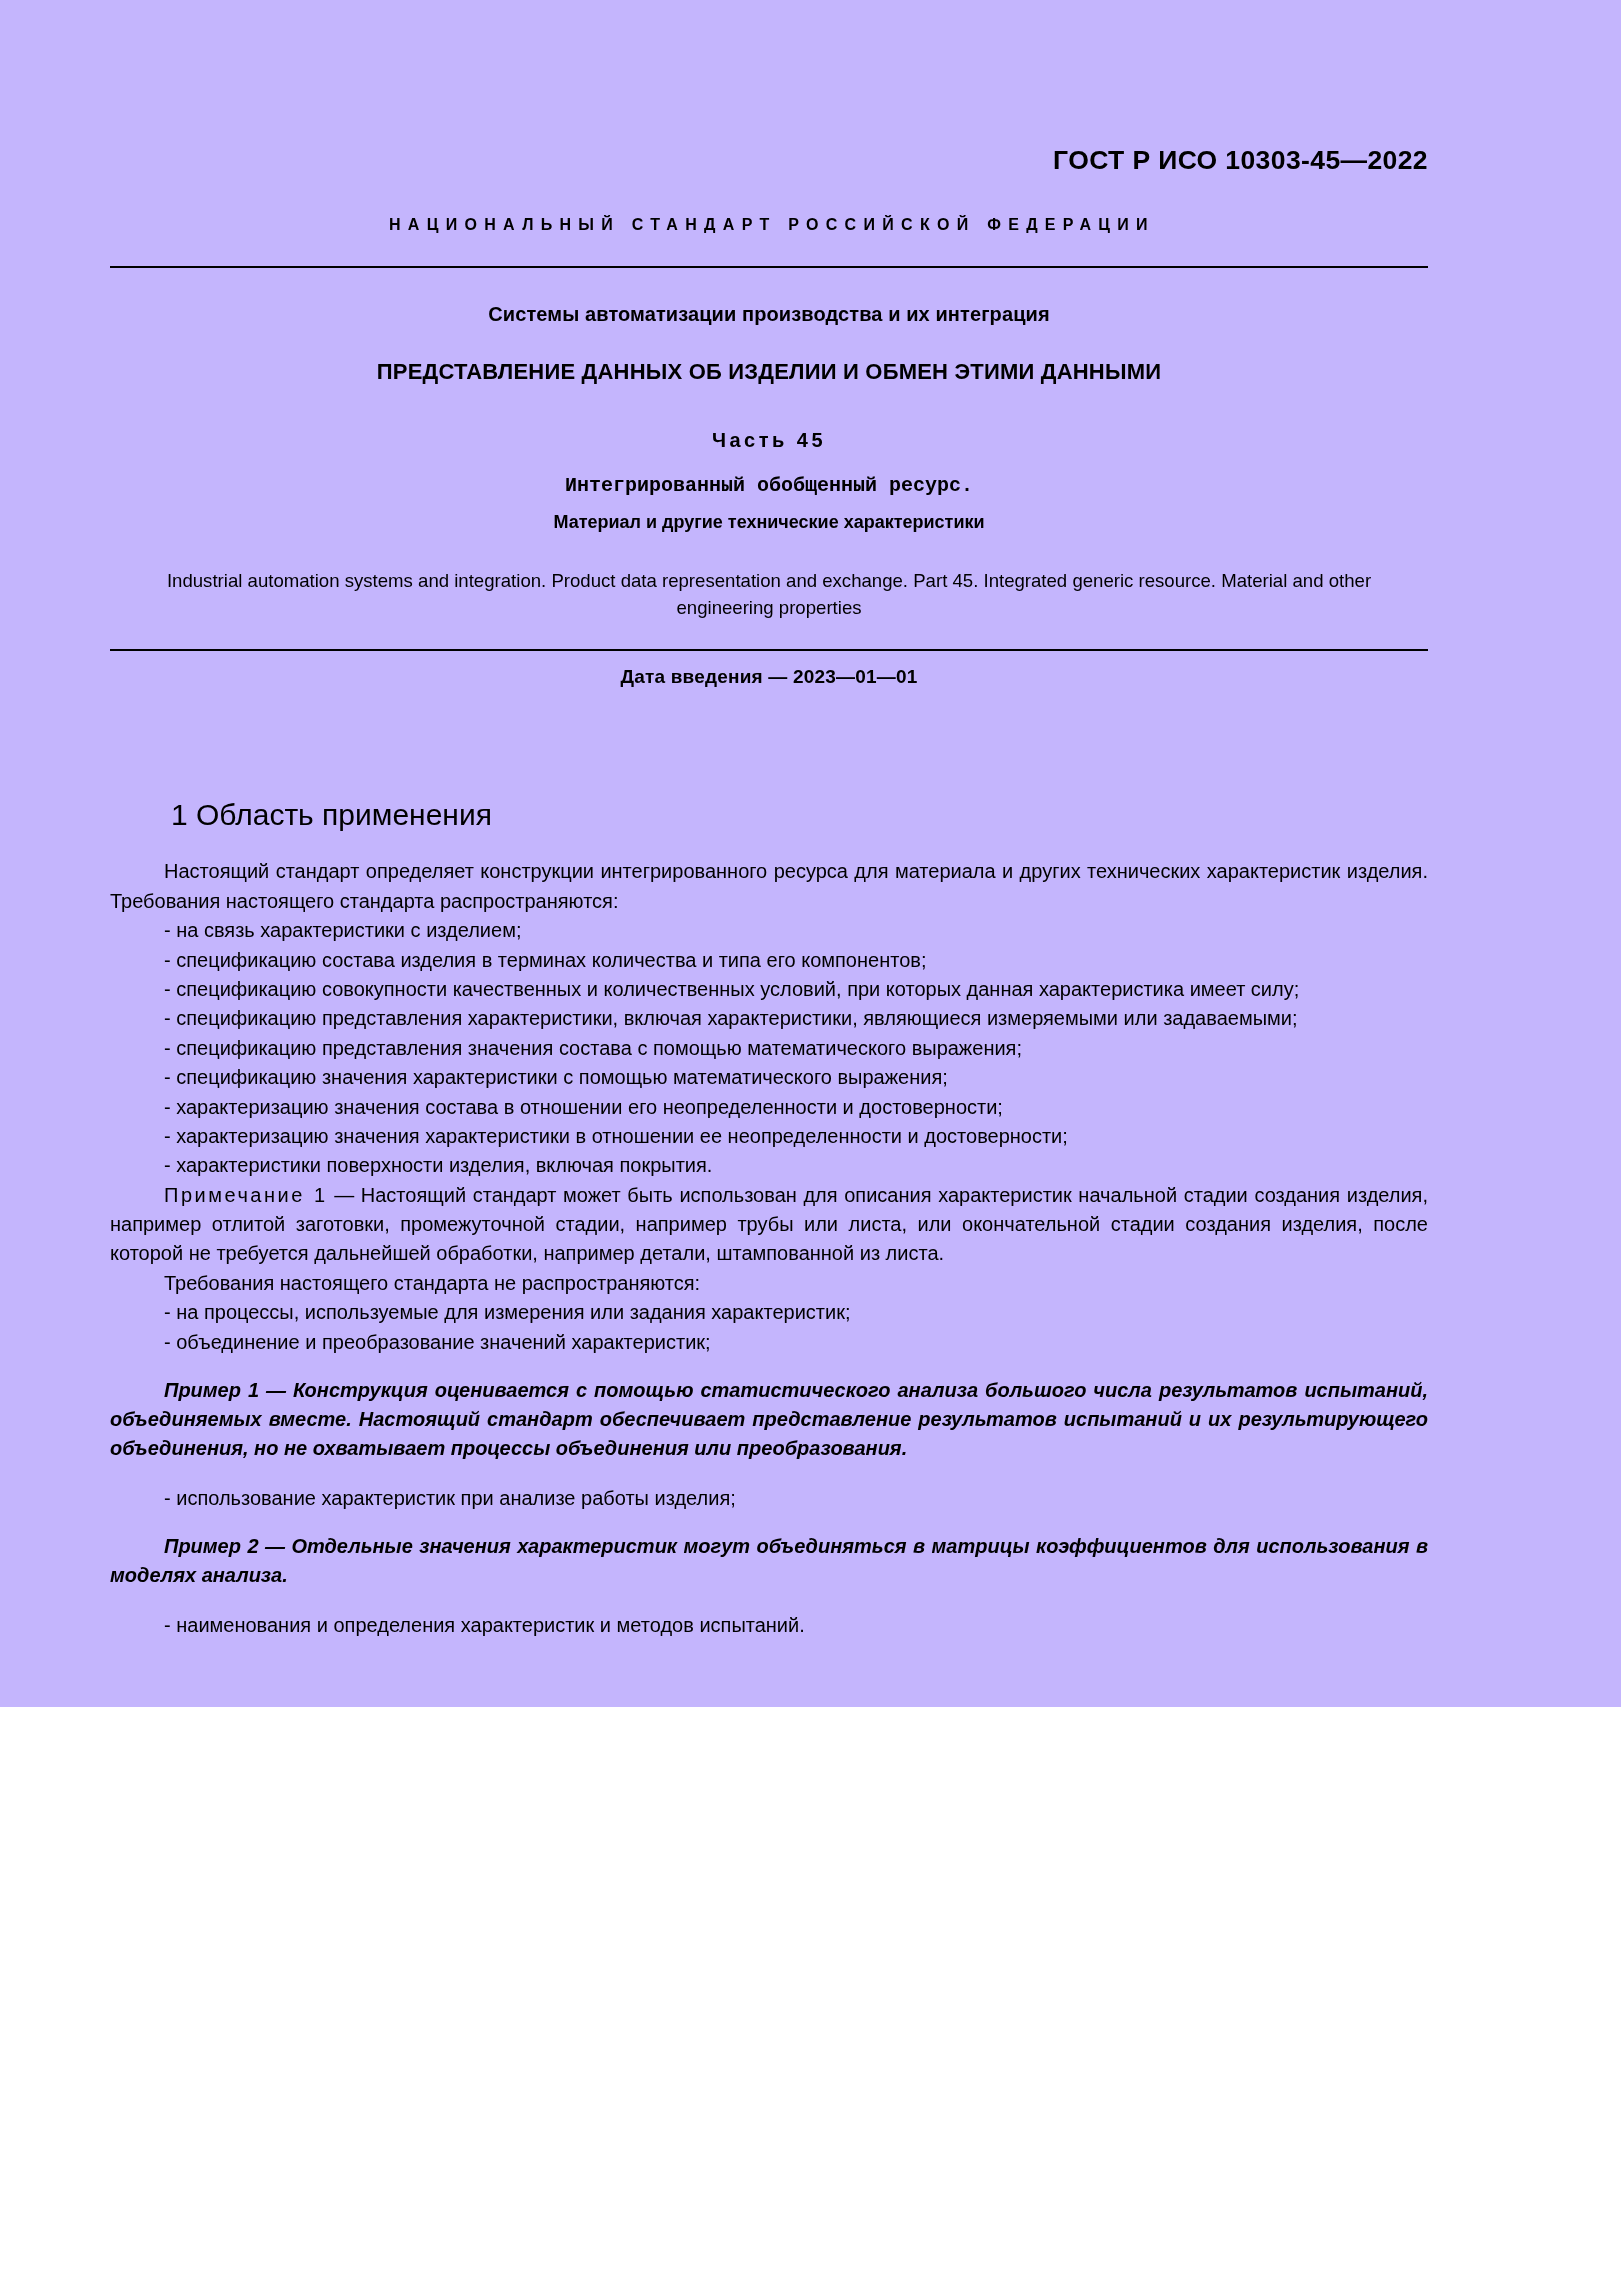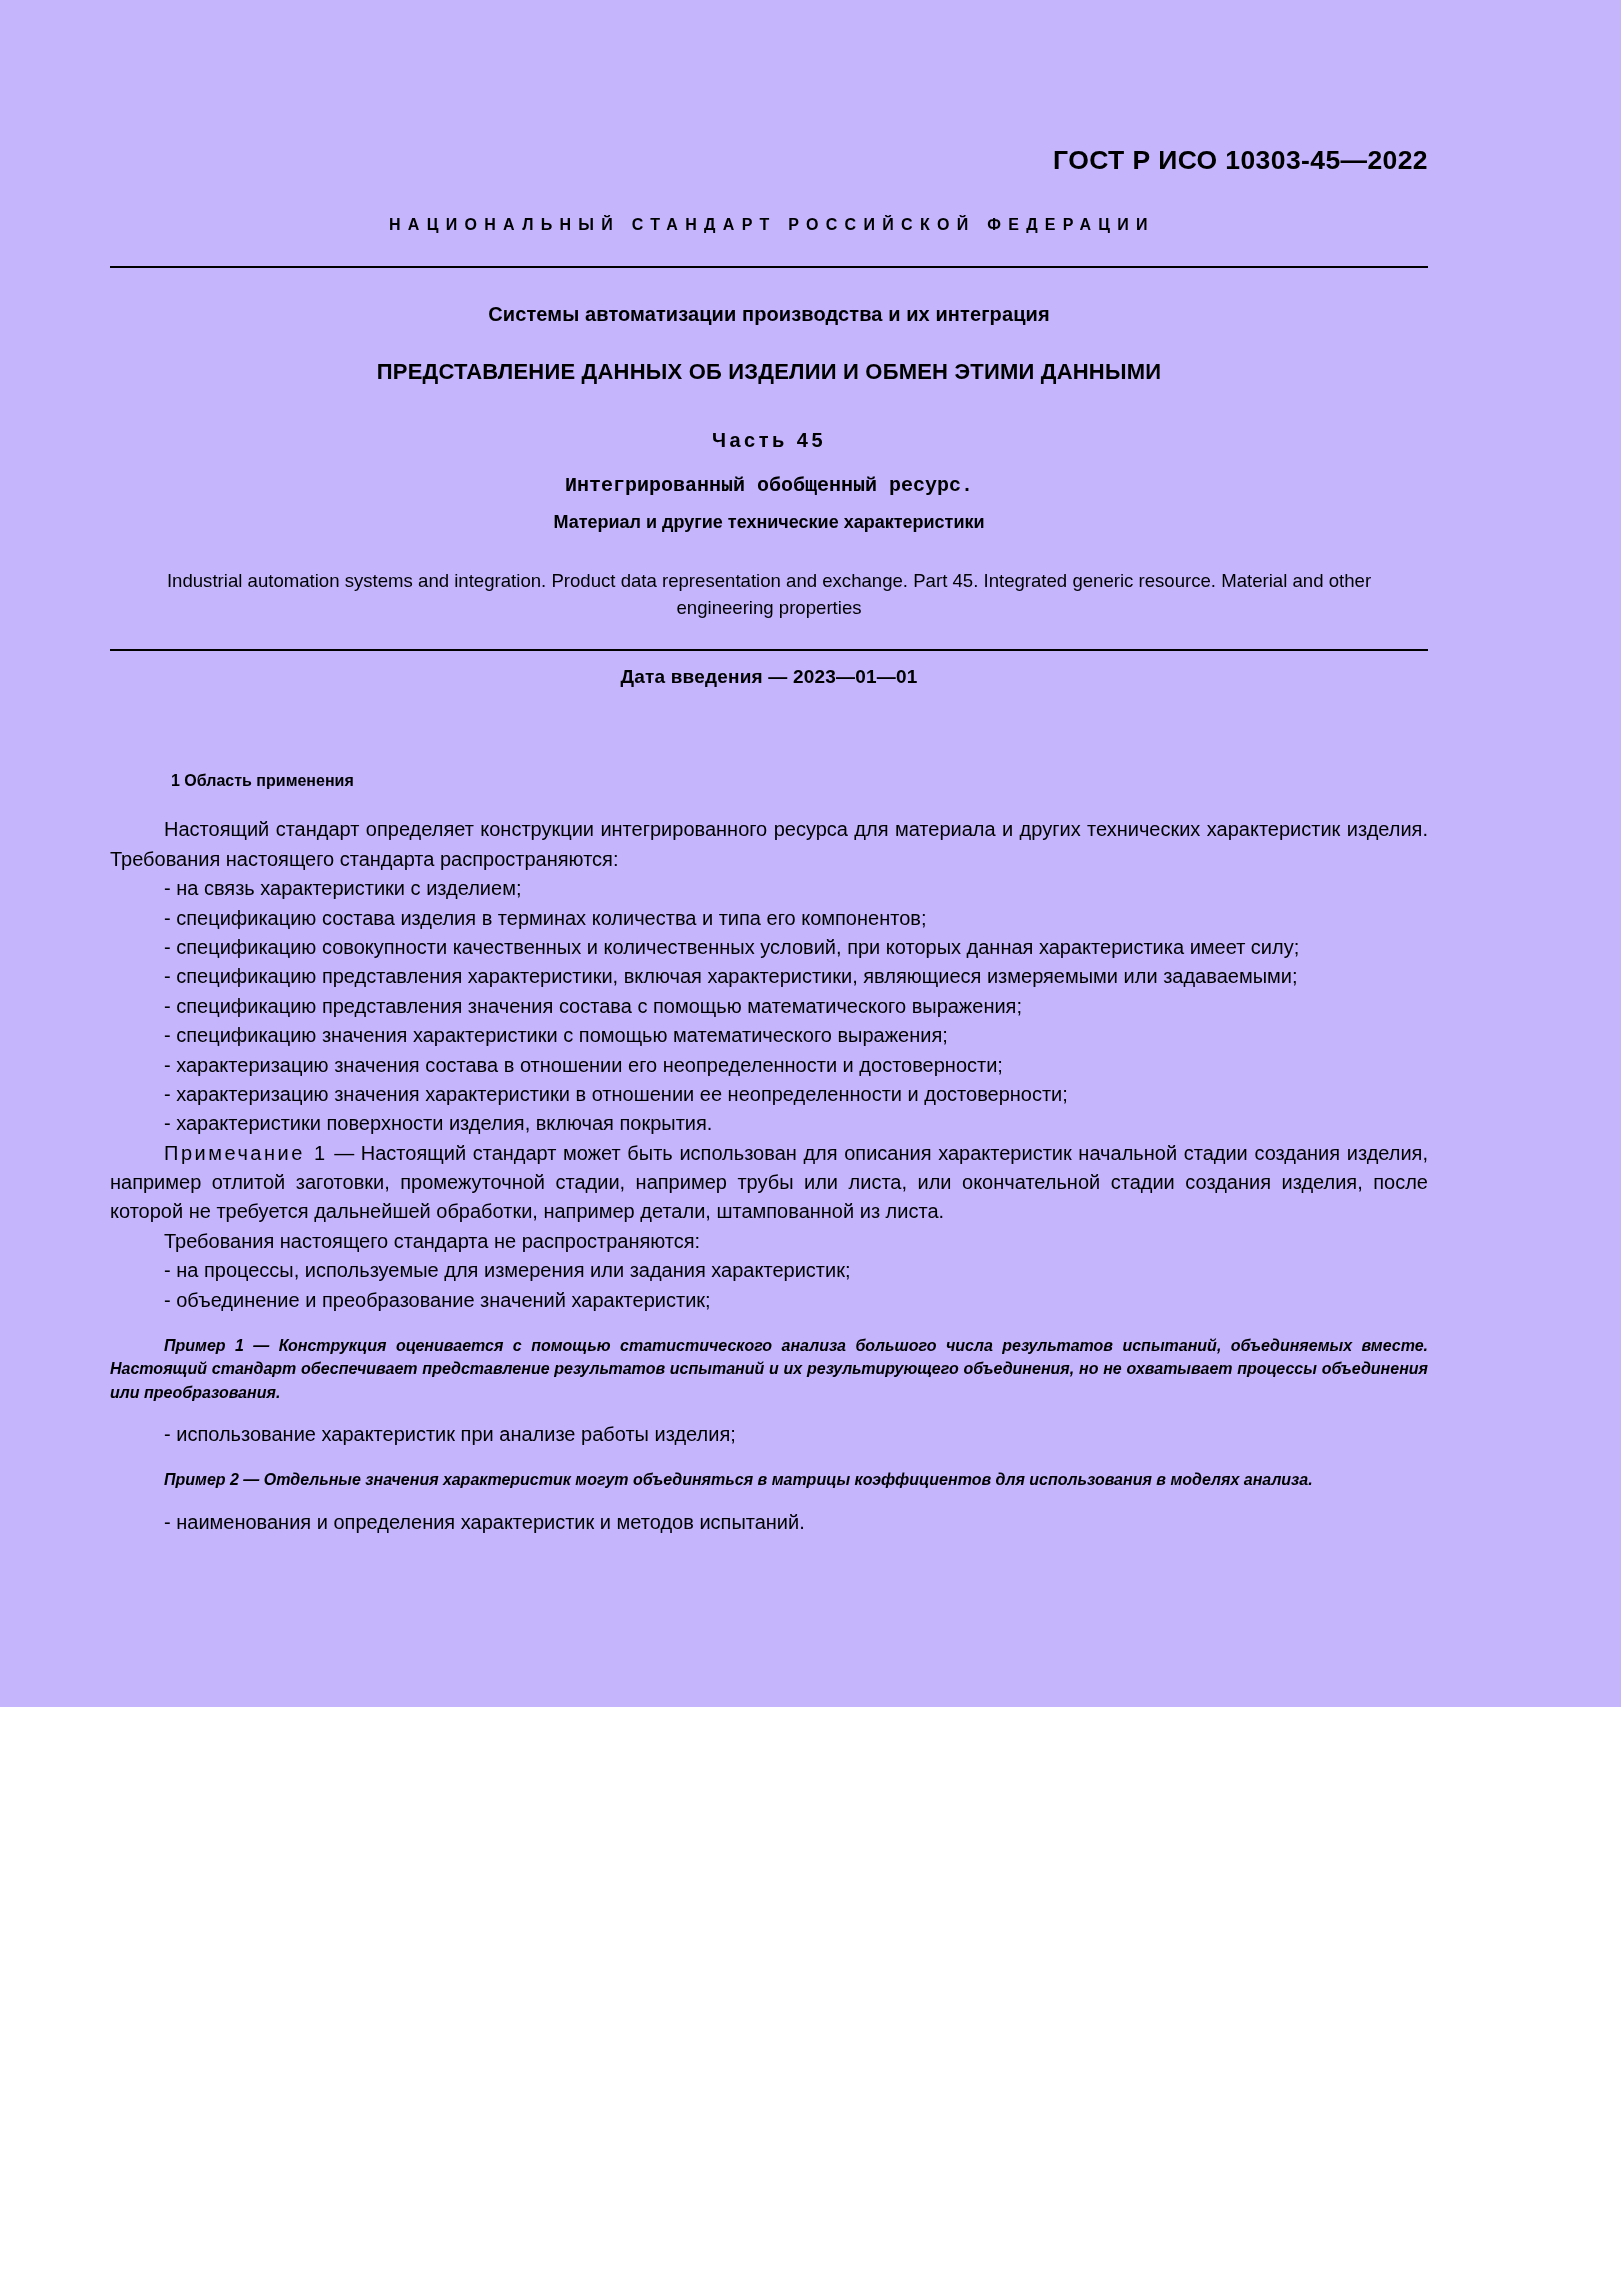--- a/index.html
+++ b/index.html
@@ -99,23 +99,23 @@
 
   .date-line {
     text-align: center;
     font-size: 19px;
     font-weight: bold;
     margin-top: 15px;
     letter-spacing: 0.2px;
   }
 
   .section-title {
-    font-size: 16px;
-    font-weight: bold;
-    margin-top: 84px;
+    font-size: 30px;
+    font-weight: normal;
+    margin-top: 110px;
     margin-left: 61px;
   }
 
   p.body-text {
     font-size: 20px;
     line-height: 1.47;
     margin: 0;
     text-align: justify;
     text-justify: inter-word;
   }
@@ -131,21 +131,21 @@
   .note {
     margin-top: 18.6px;
   }
   .note .note-label {
     letter-spacing: 2.5px;
     font-weight: normal;
   }
   .example {
     font-style: italic;
     font-weight: bold;
-    font-size: 16px;
+    font-size: 20px;
     line-height: 1.47;
     margin-top: 18.6px;
     text-align: justify;
     text-indent: 54px;
   }
 
   .footer-rule {
     position: absolute;
     left: 110px;
     top: 2015px;

